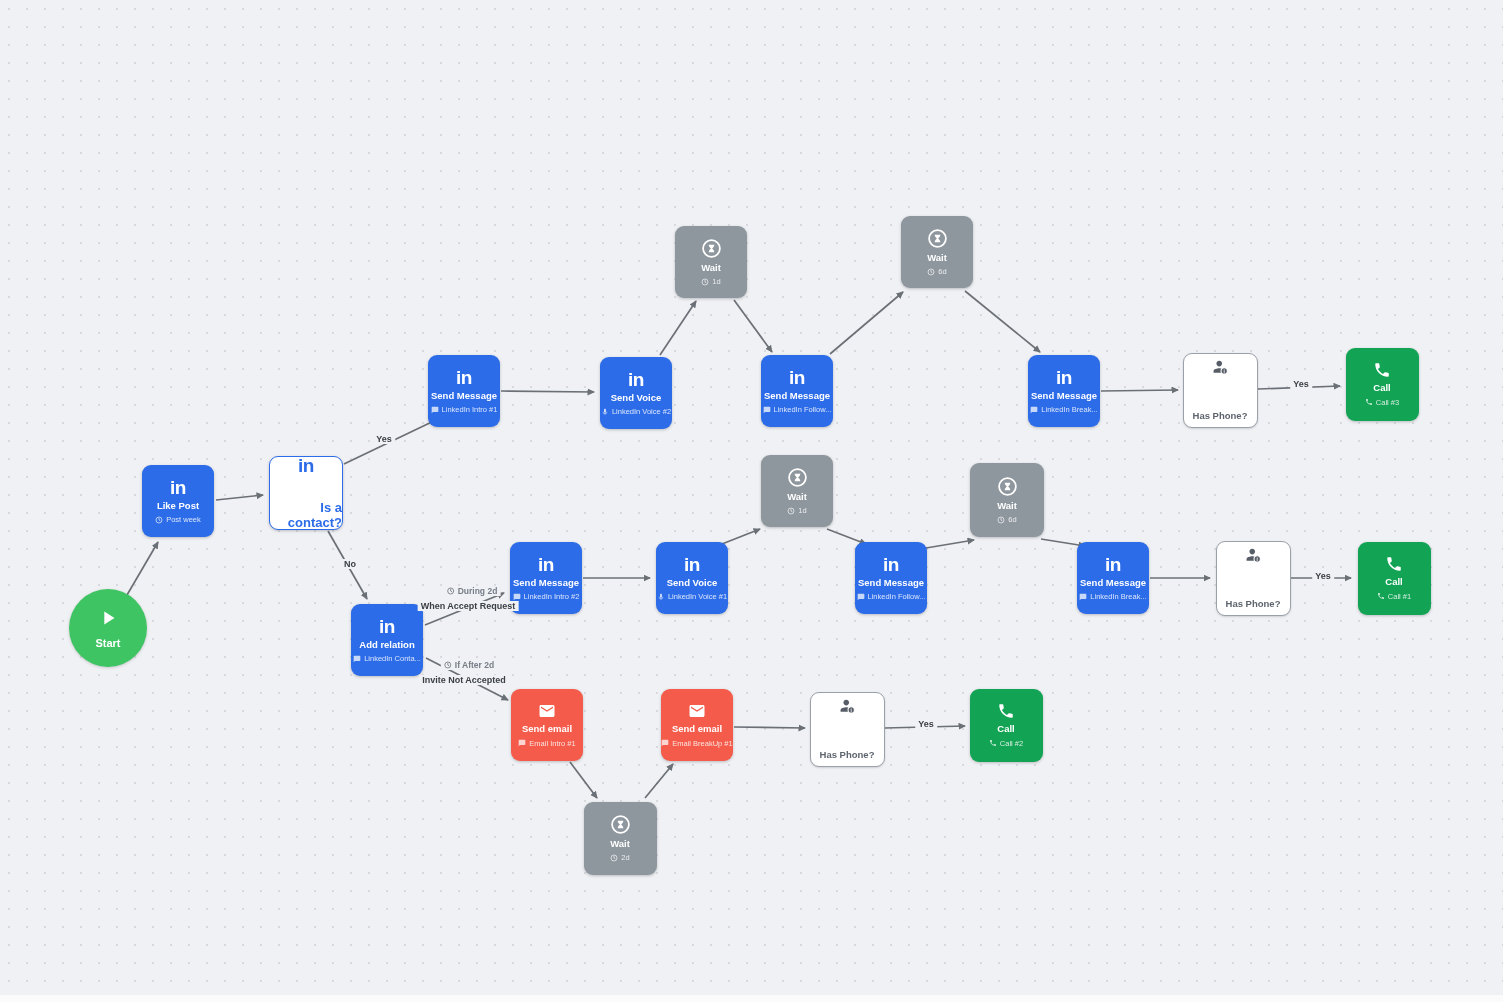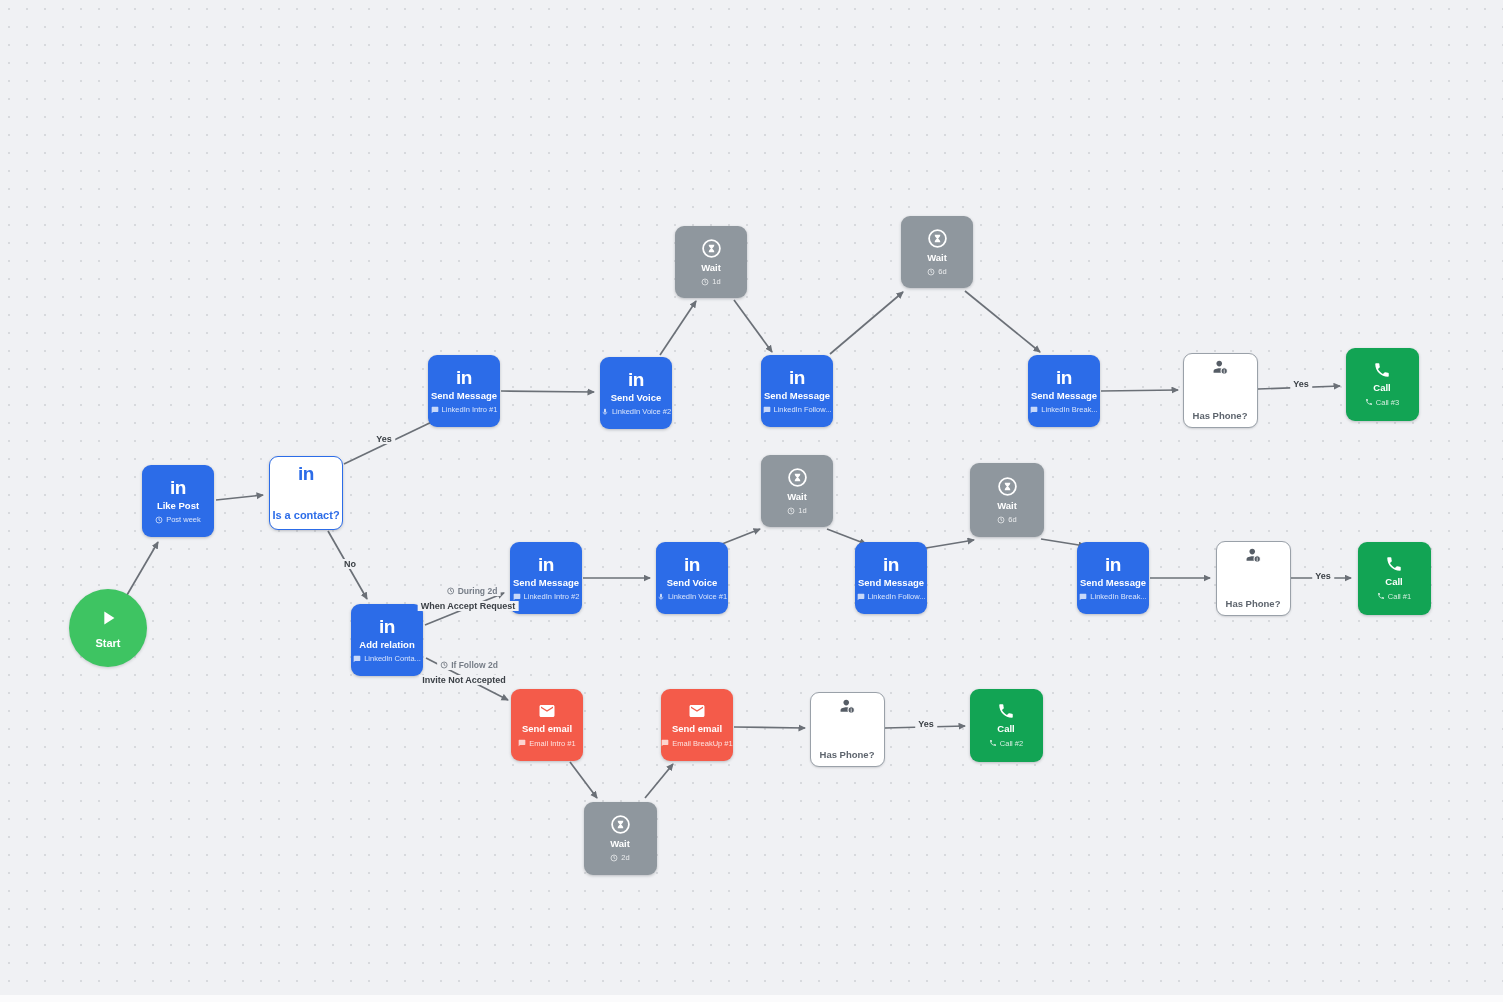--- a/index.html
+++ b/index.html
@@ -16,21 +16,21 @@
   .node{
     position:absolute;border-radius:9px;box-sizing:border-box;
     display:flex;flex-direction:column;align-items:center;justify-content:center;
     text-align:center;box-shadow:0 1px 3px rgba(50,55,62,.28);pointer-events:auto;cursor:pointer;
   }
   .node .title{font-size:9.5px;font-weight:700;margin-top:4px;line-height:1.15;}
   .node .sub{margin-top:4px;font-size:7.5px;display:flex;align-items:center;gap:3px;opacity:.82;font-weight:500;}
   .in-badge{font-weight:800;font-size:19px;line-height:1;letter-spacing:-.5px;}
   .t-linkedin{background:var(--blue);color:#fff;}
   .t-linkedin-outline{background:#fff;border:1.6px solid var(--blue);color:var(--blue);}
-  .t-linkedin-outline .title{font-size:11px;margin-top:26px;}
+  .t-linkedin-outline .title{font-size:13px;margin-top:26px;text-align:right;}
   .t-wait{background:var(--gray);color:#fff;}
   .t-email{background:var(--red);color:#fff;}
   .t-call{background:var(--green);color:#fff;}
   .t-decision{background:#fff;border:1.4px solid #9aa1a9;color:#5d646d;box-shadow:0 1px 2px rgba(50,55,62,.18);gap:24px;}
   .t-decision .title{font-weight:600;font-size:9.5px;margin-top:11px;}
   .t-start{border-radius:50%;background:var(--startgreen);color:#fff;box-shadow:0 1px 3px rgba(50,55,62,.22);}
   .t-start .title{font-size:11px;font-weight:700;margin-top:8px;}
   .lbl{position:absolute;transform:translate(-50%,-50%);white-space:nowrap;pointer-events:none;}
   .lbl-bold{font-size:9px;font-weight:700;color:#3b4046;background:#f0f1f4;padding:0 3px;}
   .lbl-cond{font-size:8.5px;font-weight:700;color:#767d87;background:#f0f1f4;padding:0 3px;display:flex;align-items:center;gap:3px;}
@@ -347,21 +347,21 @@
           <path d="M12 6.8V12l3.2 2.1" fill="none" stroke="#767d87" stroke-width="2.6" stroke-linecap="round"></path>
         </svg>
         <span>During 2d</span>
       </div>
       <div class="lbl lbl-bold" style="left: 468px; top: 606px;"><span>When Accept Request</span></div>
       <div class="lbl lbl-cond" style="left: 469px; top: 665px;">
         <svg width="8" height="8" viewBox="0 0 24 24">
           <circle cx="12" cy="12" r="9" fill="none" stroke="#767d87" stroke-width="2.6"></circle>
           <path d="M12 6.8V12l3.2 2.1" fill="none" stroke="#767d87" stroke-width="2.6" stroke-linecap="round"></path>
         </svg>
-        <span>If Follow 2d</span>
+        <span>If After 2d</span>
       </div>
       <div class="lbl lbl-bold" style="left: 464px; top: 680px;"><span>Invite Not Accepted</span></div>
       <div class="lbl lbl-bold" style="left: 1301px; top: 384px;"><span>Yes</span></div>
       <div class="lbl lbl-bold" style="left: 1323px; top: 576px;"><span>Yes</span></div>
       <div class="lbl lbl-bold" style="left: 926px; top: 724px;"><span>Yes</span></div>
     </div>
   <div id="bottom-strip"></div>
 </div>
 
 </body></html>

